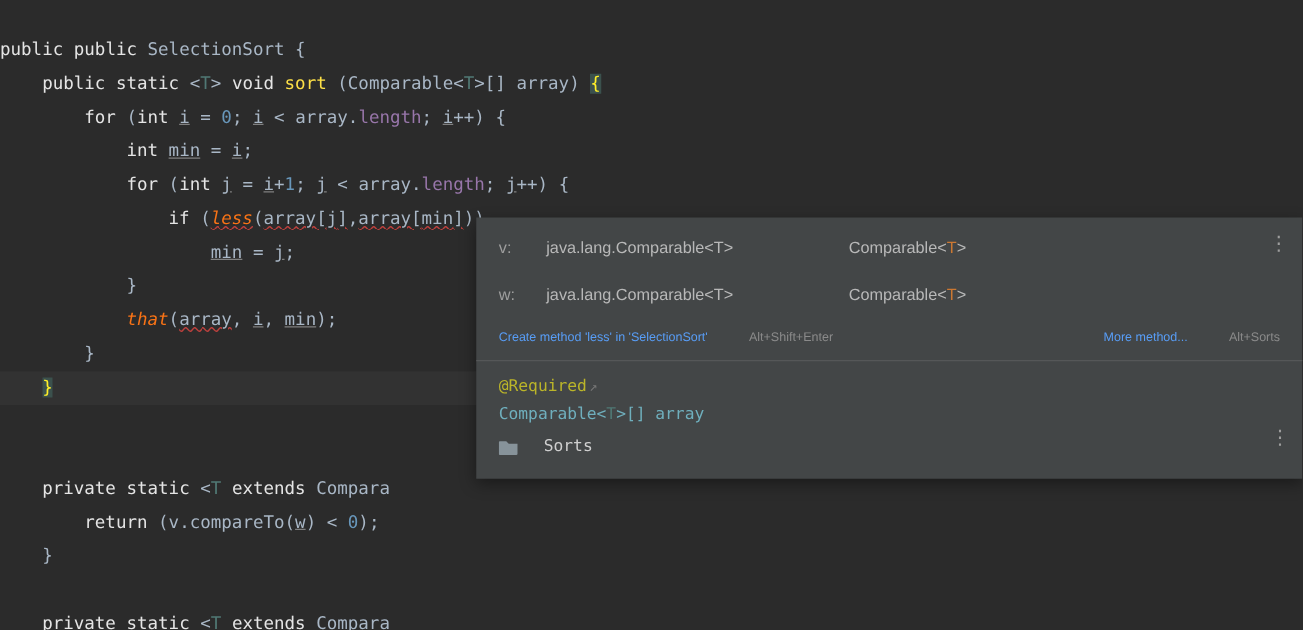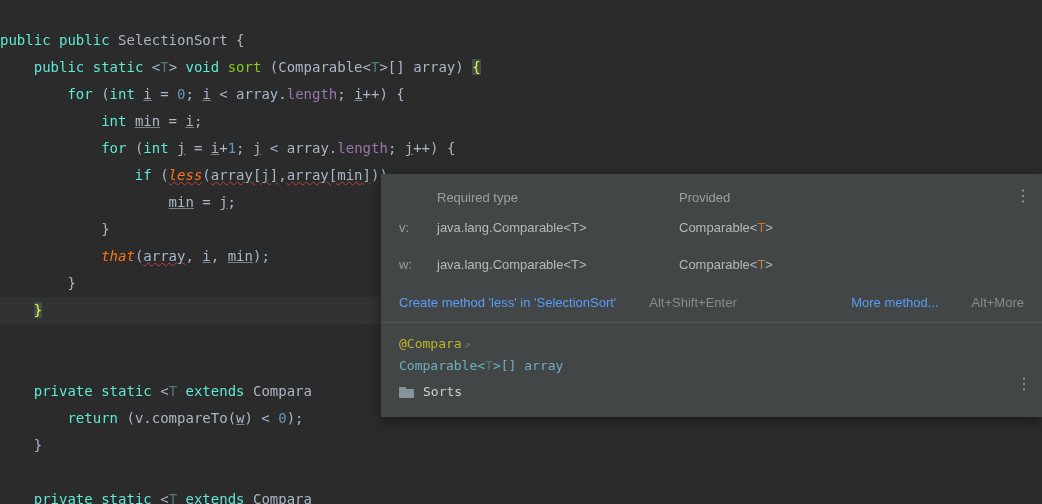--- a/index.html
+++ b/index.html
@@ -11,24 +11,24 @@
     width: 1042px;
     height: 504px;
     overflow: hidden;
     position: relative;
     line-height: 27px;
   }
   .editor {
     padding: 0 0 0 0;
     white-space: pre;
   }
-  .kw { color: #5eead4; }
+  .kw { color: #e5e5e5; }
   .generic { color: #507874; }
   .num { color: #6897bb; }
-  .method { color: #84cc16; }
+  .method { color: #fde047; }
   .methodItalic { color: #f97316; font-style: italic; }
   .field { color: #9876aa; }
   .plain { color: #a9b7c6; }
   .underline { text-decoration: underline; text-decoration-color: #808080; }
   .wavy { text-decoration: underline wavy #bc3f3c; text-decoration-thickness: 1px; }
   .hl-line { background: #323232; display: block; width: 100%; }
   .caret-brace { background:#3b514d; color:#ffef28;}
   
   .tooltip {
     position: absolute;
@@ -43,29 +43,29 @@
     box-shadow: 0 4px 12px rgba(0,0,0,0.4);
   }
   .tooltip .section1 { padding: 14px 18px 10px 18px; position: relative; }
   .tooltip .headers { display: flex; color: #9e9e9e; margin-bottom: 10px; }
   .tooltip .col-label { width: 38px; color:#9e9e9e; }
   .tooltip .col-req { width: 242px; }
   .tooltip .col-prov { flex:1; }
   .tooltip .row { display:flex; margin-bottom: 18px; }
   .tooltip .tt-generic { color: #cc7832; }
   .tooltip .reason { color:#b8b8b8; margin-top: 6px; margin-bottom: 14px;}
-  .tooltip .linkrow { display:flex; align-items:center; gap: 14px; font-size: 13px;}
+  .tooltip .linkrow { display:flex; align-items:center; gap: 14px; font-size: 10px;}
   .tooltip .link { color:#589df6; cursor:pointer; }
   .tooltip .shortcut { color:#8a8a8a;margin-left:19px; }
   .tooltip .more-dots { position:absolute; right:10px; top:10px; color:#9e9e9e; cursor:pointer; font-size: 16px; letter-spacing: 1px;}
   .tooltip .section2 { border-top:1px solid #555758; padding: 10px 18px 14px 18px; position:relative; font-family: 'Consolas', monospace; font-size: 13px; line-height: 1.7;}
   .tooltip .annot { color:#bbb529; }
   .tooltip .extlink { color:#777; margin-left: 2px; font-size: 11px;}
   .tooltip .typeblue { color:#6fafbd;}
-  .tooltip .breadcrumb { display:flex; align-items:center; gap: 8px; color:#cfcfcf; margin-top: 4px;}
+  .tooltip .breadcrumb { display:flex; align-items:center; gap: 20px; color:#cfcfcf; margin-top: 4px;}
   .folder-icon svg { display:block; }
   .more-dots2 { position:absolute; right:10px; bottom: 20px; color:#9e9e9e; cursor:pointer; font-size: 16px;}
 </style>
 </head>
 <body>
 
 <div class="editor">
 <span><span class="kw">public</span> <span class="kw">public</span> <span class="plain">SelectionSort</span> <span class="plain">{</span></span>
 <span>    <span class="kw">public</span> <span class="kw">static</span> <span class="plain">&lt;</span><span class="generic">T</span><span class="plain">&gt;</span> <span class="kw">void</span> <span class="method">sort</span> <span class="plain">(</span><span class="plain">Comparable</span><span class="plain">&lt;</span><span class="generic">T</span><span class="plain">&gt;</span><span class="plain">[] </span><span class="plain">array</span><span class="plain">)</span> <span class="caret-brace">{</span></span>
 <span>        <span class="kw">for</span> <span class="plain">(</span><span class="kw">int</span> <span class="underline">i</span><span class="plain"> = </span><span class="num">0</span><span class="plain">; </span><span class="underline">i</span><span class="plain"> &lt; </span><span class="plain">array</span><span class="plain">.</span><span class="field">length</span><span class="plain">; </span><span class="underline">i</span><span class="plain">++</span><span class="plain">)</span> <span class="plain">{</span></span>
@@ -82,45 +82,40 @@
 <span>        <span class="kw">return</span> <span class="plain">(</span><span class="plain">v</span><span class="plain">.</span><span class="plain">compareTo</span><span class="plain">(</span><span class="underline">w</span><span class="plain">)</span><span class="plain"> &lt; </span><span class="num">0</span><span class="plain">)</span><span class="plain">;</span></span>
 <span>    <span class="plain">}</span></span>
 <span> </span>
 <span>    <span class="kw">private</span> <span class="kw">static</span> <span class="plain">&lt;</span><span class="generic">T</span> <span class="kw">extends</span> <span class="plain">Compara</span></span>
 
 </div>
 
 <div class="tooltip">
   <div class="section1">
     <div class="more-dots">⋮</div>
-    <div class="headers">
-      <div class="col-label"></div>
-      <div class="col-req">Required type</div>
-      <div class="col-prov">Provided</div>
-    </div>
     <div class="row">
       <div class="col-label">v:</div>
       <div class="col-req">java.lang.Comparable&lt;T&gt;</div>
       <div class="col-prov"><span>Comparable&lt;</span><span class="tt-generic">T</span><span>&gt;</span></div>
     </div>
     <div class="row">
       <div class="col-label">w:</div>
       <div class="col-req">java.lang.Comparable&lt;T&gt;</div>
       <div class="col-prov"><span>Comparable&lt;</span><span class="tt-generic">T</span><span>&gt;</span></div>
     </div>
     <div class="linkrow">
       <span class="link">Create method 'less' in 'SelectionSort'</span>
       <span class="shortcut">Alt+Shift+Enter</span>
       <span style="flex:1"></span>
       <span class="link">More method...</span>
-      <span class="shortcut">Alt+More</span>
+      <span class="shortcut">Alt+Sorts</span>
     </div>
   </div>
   <div class="section2">
-    <div><span class="annot">@Compara</span><span class="extlink">↗</span></div>
+    <div><span class="annot">@Required</span><span class="extlink">↗</span></div>
     <div><span class="typeblue">Comparable&lt;</span><span style="color:#507874">T</span><span class="typeblue">&gt;[] array</span></div>
     <div class="breadcrumb">
       <span class="folder-icon">
         <svg width="16" height="14" viewBox="0 0 16 14">
             <path fill="#87939a" d="M1 2h5l2 2h7v8a1 1 0 0 1-1 1H1a1 1 0 0 1-1-1V3a1 1 0 0 1 1-1z"></path>
           </svg>
       </span>
       <span>Sorts</span>
     </div>
     <div class="more-dots2">⋮</div>

